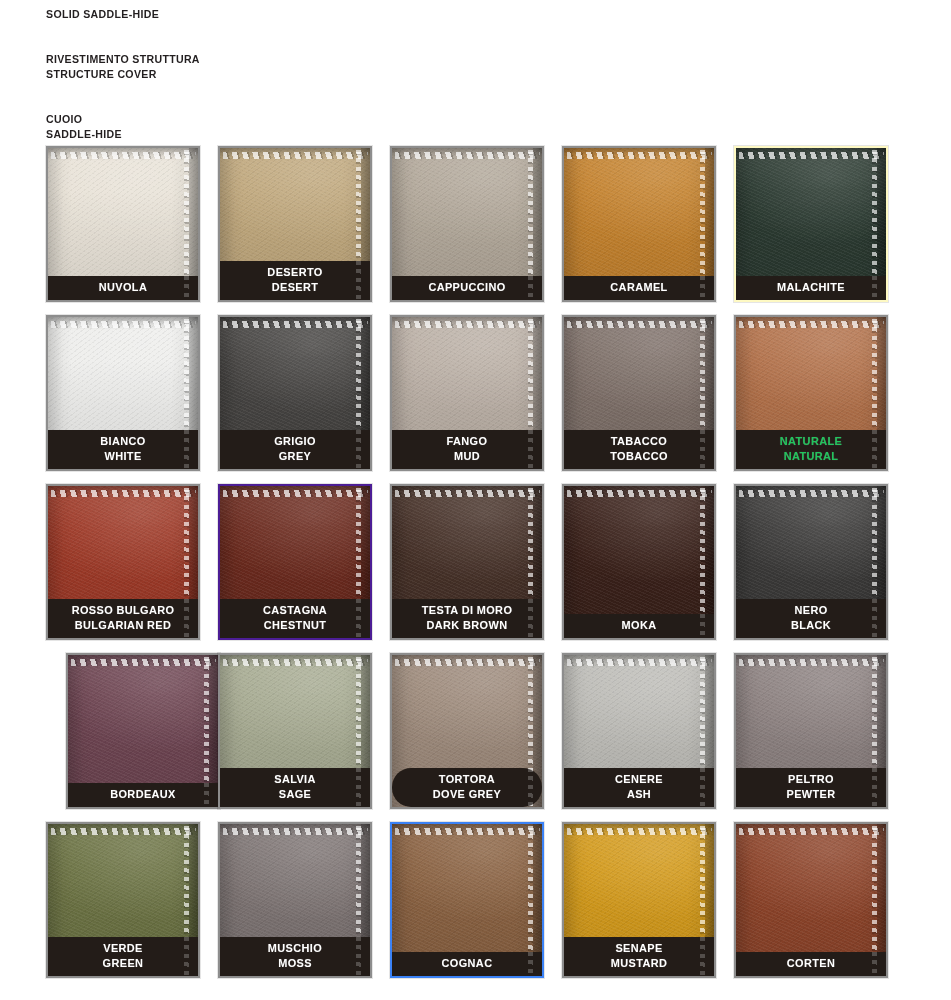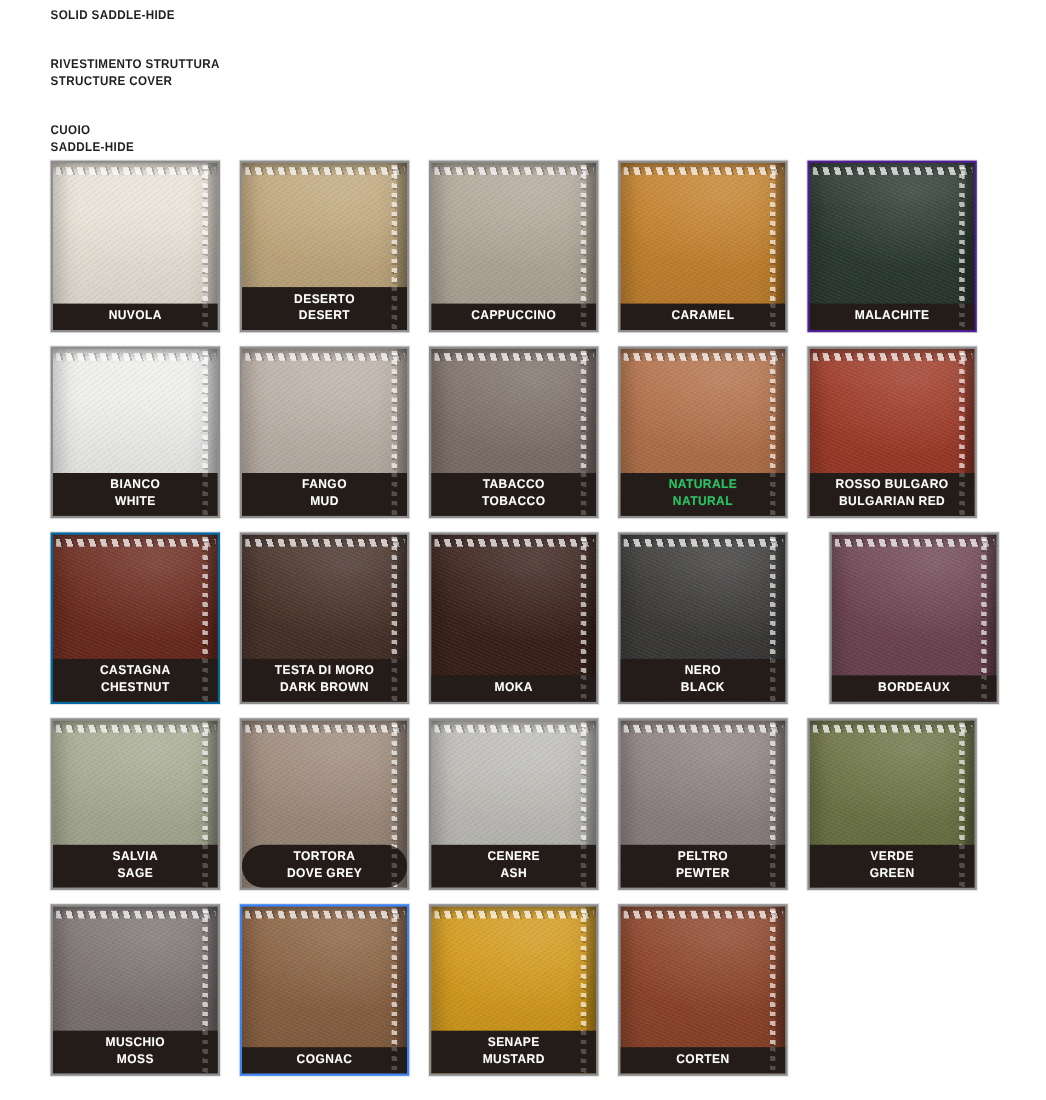--- a/index.html
+++ b/index.html
@@ -271,21 +271,21 @@
           <div class="stitch-top"></div>
           <div class="stitch-right"></div>
           <div class="edge-right"></div>
           <div class="vignette"></div>
           <div class="label" style="background: rgb(35, 28, 24); color: rgb(255, 255, 255);">
             <div class="label-line">CARAMEL</div>
             <div class="stitch-over"></div>
           </div>
         </div>
       </div>
-      <div class="swatch" style="background: #4c1d95;">
+      <div class="swatch" style="background: #fef9c3;">
         <div class="swatch-inner">
           <div class="leather" style="background-color: rgb(43, 58, 49);"></div>
           <div class="stitch-top-shadow"></div>
           <div class="stitch-top"></div>
           <div class="stitch-right"></div>
           <div class="edge-right"></div>
           <div class="vignette"></div>
           <div class="label" style="background: rgb(35, 28, 24); color: rgb(255, 255, 255);">
             <div class="label-line">MALACHITE</div>
             <div class="stitch-over"></div>
@@ -296,20 +296,35 @@
         <div class="swatch-inner">
           <div class="leather" style="background-color: rgb(238, 238, 236);"></div>
           <div class="stitch-top-shadow"></div>
           <div class="stitch-top"></div>
           <div class="stitch-right"></div>
           <div class="edge-right"></div>
           <div class="vignette"></div>
           <div class="label" style="background: rgb(35, 28, 24); color: rgb(255, 255, 255);">
             <div class="label-line">BIANCO</div>
             <div class="label-line">WHITE</div>
+            <div class="stitch-over"></div>
+          </div>
+        </div>
+      </div>
+      <div class="swatch" style="background: rgb(141, 141, 141);">
+        <div class="swatch-inner">
+          <div class="leather" style="background-color: rgb(70, 68, 66);"></div>
+          <div class="stitch-top-shadow"></div>
+          <div class="stitch-top"></div>
+          <div class="stitch-right"></div>
+          <div class="edge-right"></div>
+          <div class="vignette"></div>
+          <div class="label" style="background: rgb(35, 28, 24); color: rgb(255, 255, 255);">
+            <div class="label-line">GRIGIO</div>
+            <div class="label-line">GREY</div>
             <div class="stitch-over"></div>
           </div>
         </div>
       </div>
       <div class="swatch" style="background: rgb(141, 141, 141);">
         <div class="swatch-inner">
           <div class="leather" style="background-color: rgb(187, 176, 166);"></div>
           <div class="stitch-top-shadow"></div>
           <div class="stitch-top"></div>
           <div class="stitch-right"></div>
@@ -360,21 +375,21 @@
           <div class="stitch-right"></div>
           <div class="edge-right"></div>
           <div class="vignette"></div>
           <div class="label" style="background: rgb(35, 28, 24); color: rgb(255, 255, 255);">
             <div class="label-line">ROSSO BULGARO</div>
             <div class="label-line">BULGARIAN RED</div>
             <div class="stitch-over"></div>
           </div>
         </div>
       </div>
-      <div class="swatch" style="background: #0369a1;">
+      <div class="swatch" style="background: #4c1d95;">
         <div class="swatch-inner">
           <div class="leather" style="background-color: rgb(107, 42, 30);"></div>
           <div class="stitch-top-shadow"></div>
           <div class="stitch-top"></div>
           <div class="stitch-right"></div>
           <div class="edge-right"></div>
           <div class="vignette"></div>
           <div class="label" style="background: rgb(35, 28, 24); color: rgb(255, 255, 255);">
             <div class="label-line">CASTAGNA</div>
             <div class="label-line">CHESTNUT</div>

